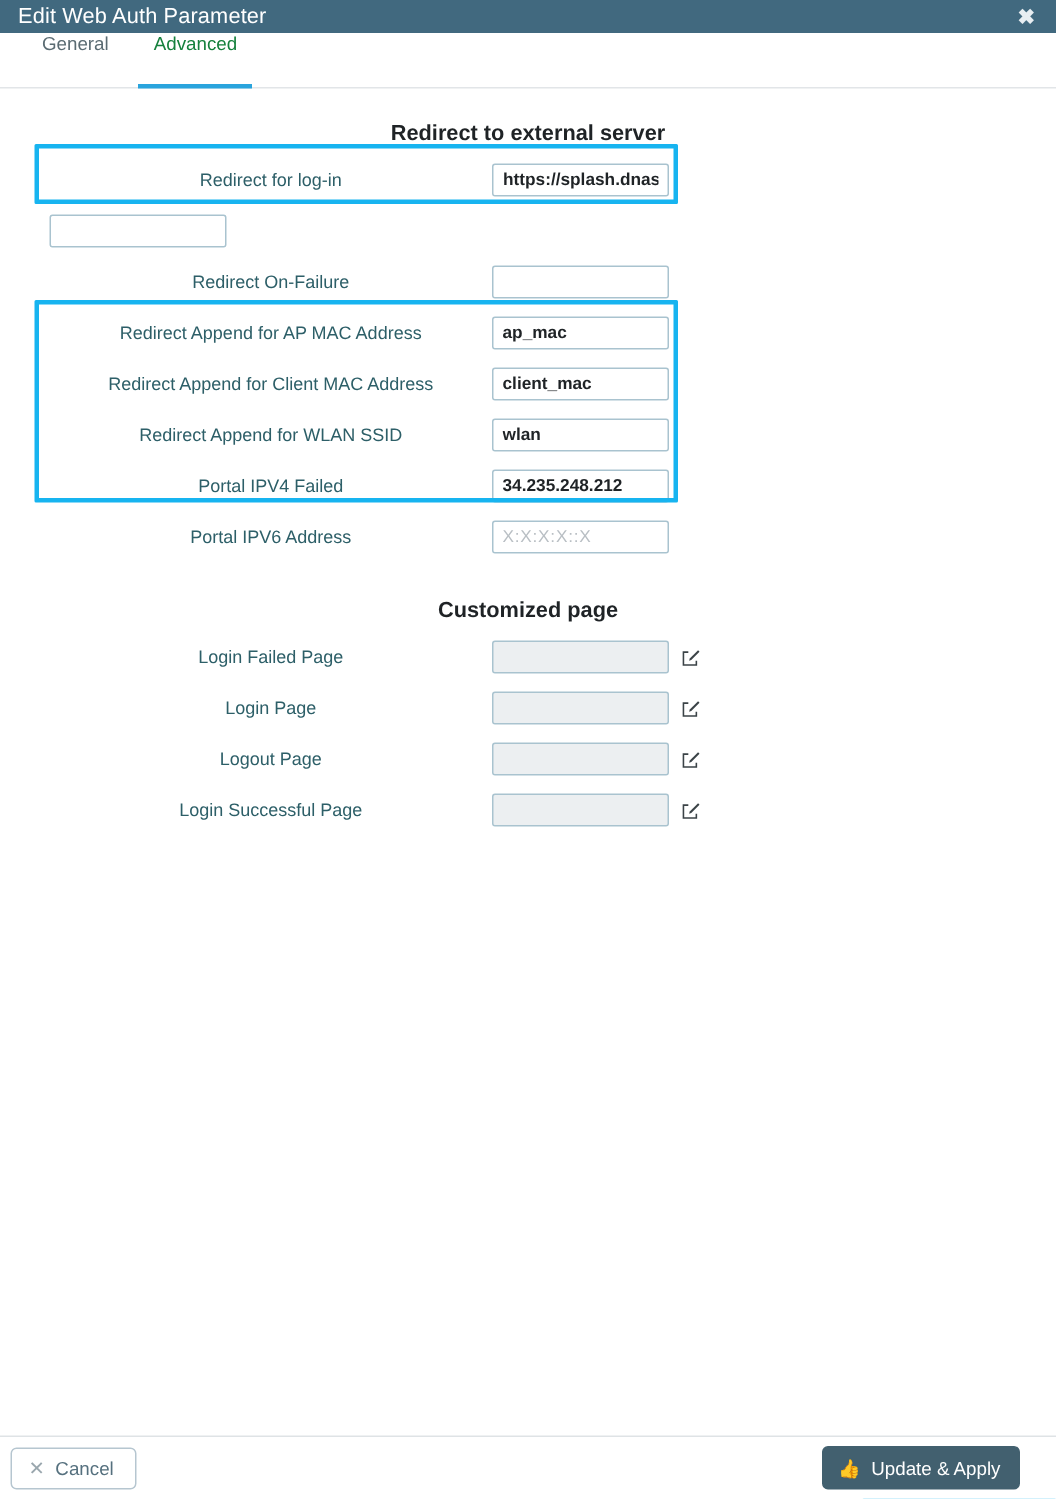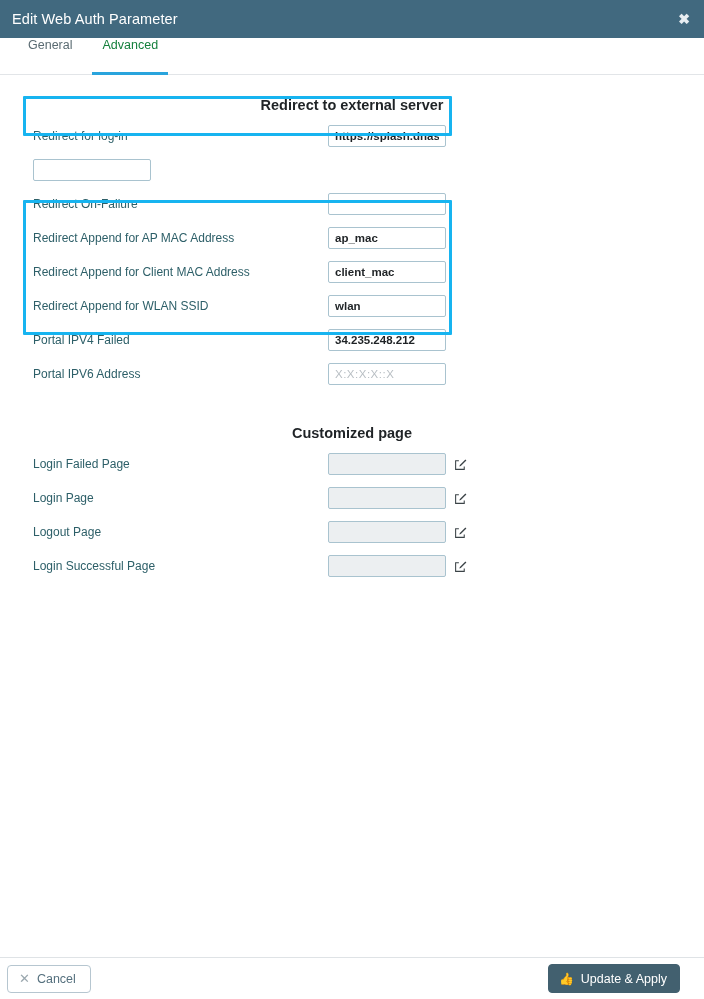--- a/index.html
+++ b/index.html
@@ -11,21 +11,21 @@
     height: 999px;
     background: #ffffff;
     font-family: "Liberation Sans", sans-serif;
     -webkit-font-smoothing: antialiased;
     overflow: hidden;
     position: relative;
   }
 
   
   .titlebar {
-    height: 38px;
+    height: 22px;
     background: #41697f;
     display: flex;
     align-items: center;
     padding: 0 10px 0 12px;
     box-sizing: border-box;
   }
   .titlebar-text {
     color: #ffffff;
     font-size: 14.5px;
     letter-spacing: 0.1px;
@@ -76,35 +76,36 @@
     padding-top: 4px;
   }
   .section-heading {
     text-align: center;
     font-size: 14.5px;
     font-weight: bold;
     color: #1f2326;
     margin: 18px 0 6px 0;
   }
   .section-heading.custom {
-    margin-top: 34px;
+    margin-top: 24px;
   }
 
   .form-row {
     display: flex;
     align-items: center;
     height: 34px;
     padding-left: 33px;
     box-sizing: border-box;
   }
   .form-label {
     font-size: 12px;
     color: #2d5f68;
     width: 295px;
     flex: none;
+    text-align: center;
   }
   .form-input {
     width: 118px;
     height: 22px;
     border: 1px solid #a9c3cf;
     border-radius: 2px;
     background: #ffffff;
     box-sizing: border-box;
     font-family: "Liberation Sans", sans-serif;
     font-size: 11.5px;

